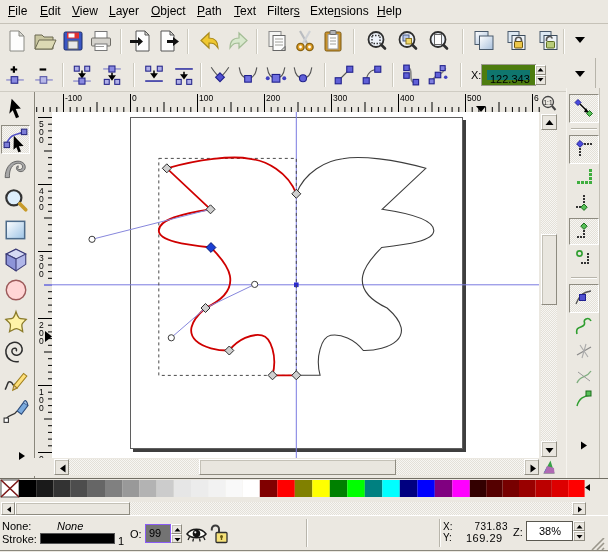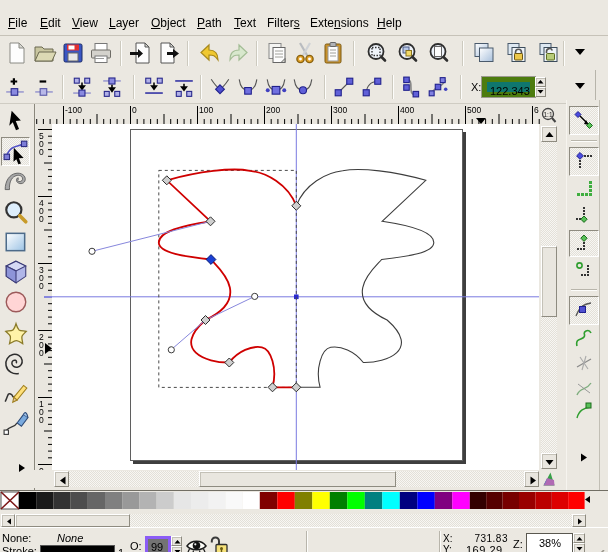--- a/index.html
+++ b/index.html
@@ -1,18 +1,18 @@
 <!DOCTYPE html>
 <html><head><meta charset="utf-8">
 <style>
 html,body{margin:0;padding:0;width:608px;height:552px;overflow:hidden;
  background:#ebe8e1;font-family:"Liberation Sans",sans-serif;}
 *{box-sizing:border-box;}
 .abs{position:absolute;}
-#win{position:relative;width:608px;height:436px;margin-top:12px;}
+#win{position:relative;width:608px;height:436px;}
 
 #menubar{position:absolute;left:0;top:0;width:608px;height:24px;background:#ebe8e1;
  border-bottom:1px solid #c6c2b8;font-size:12px;color:#000;}
 #menubar span{position:absolute;top:4px;}
 u{text-decoration:underline;}
 
 #tb1{position:absolute;left:0;top:25px;width:608px;height:33px;background:#ebe8e1;}
 #tb2{position:absolute;left:0;top:58px;width:596px;height:34px;background:#ebe8e1;
  border-bottom:1px solid #cfccc3;border-right:1px solid #b7b4aa;}
 .sep{position:absolute;width:2px;background:#cdcabf;border-right:1px solid #fdfdfb;}
@@ -632,21 +632,21 @@
       </div>
 </div>
 
 <div id="status">
  <span class="abs" style="left:2px;top:4px">None:</span>
  <span class="abs" style="left:57px;top:4px;font-style:italic">None</span>
  <span class="abs" style="left:2px;top:17px">Stroke:</span>
  <div class="abs" style="left:40px;top:17px;width:75px;height:11px;background:#000;border:1px solid #555"></div>
  <span class="abs" style="left:118px;top:19px">1</span>
  <span class="abs" style="left:130px;top:12px">O:</span>
- <div class="abs" style="left:145px;top:8px;width:26px;height:19px;background:#737373;border:3px solid #8b5cf6">
+ <div class="abs" style="left:145px;top:8px;width:26px;height:19px;background:#737373;border:1px solid #8b5cf6">
   <span class="abs" style="left:3px;top:2px">99</span>
       </div>
  <div class="btn3d abs" style="left:171px;top:8px;width:11px;height:10px">
   <svg class="abs" style="left:2px;top:2px" width="7" height="6" viewBox="0 0 7 6">
           <path d="M0.5,4.5 L3.5,1 L6.5,4.5 Z" fill="#000"></path>
         </svg>
       </div>
  <div class="btn3d abs" style="left:171px;top:18px;width:11px;height:9px">
   <svg class="abs" style="left:2px;top:2px" width="7" height="6" viewBox="0 0 7 6">
           <path d="M0.5,1 L6.5,1 L3.5,4.5 Z" fill="#000"></path>

